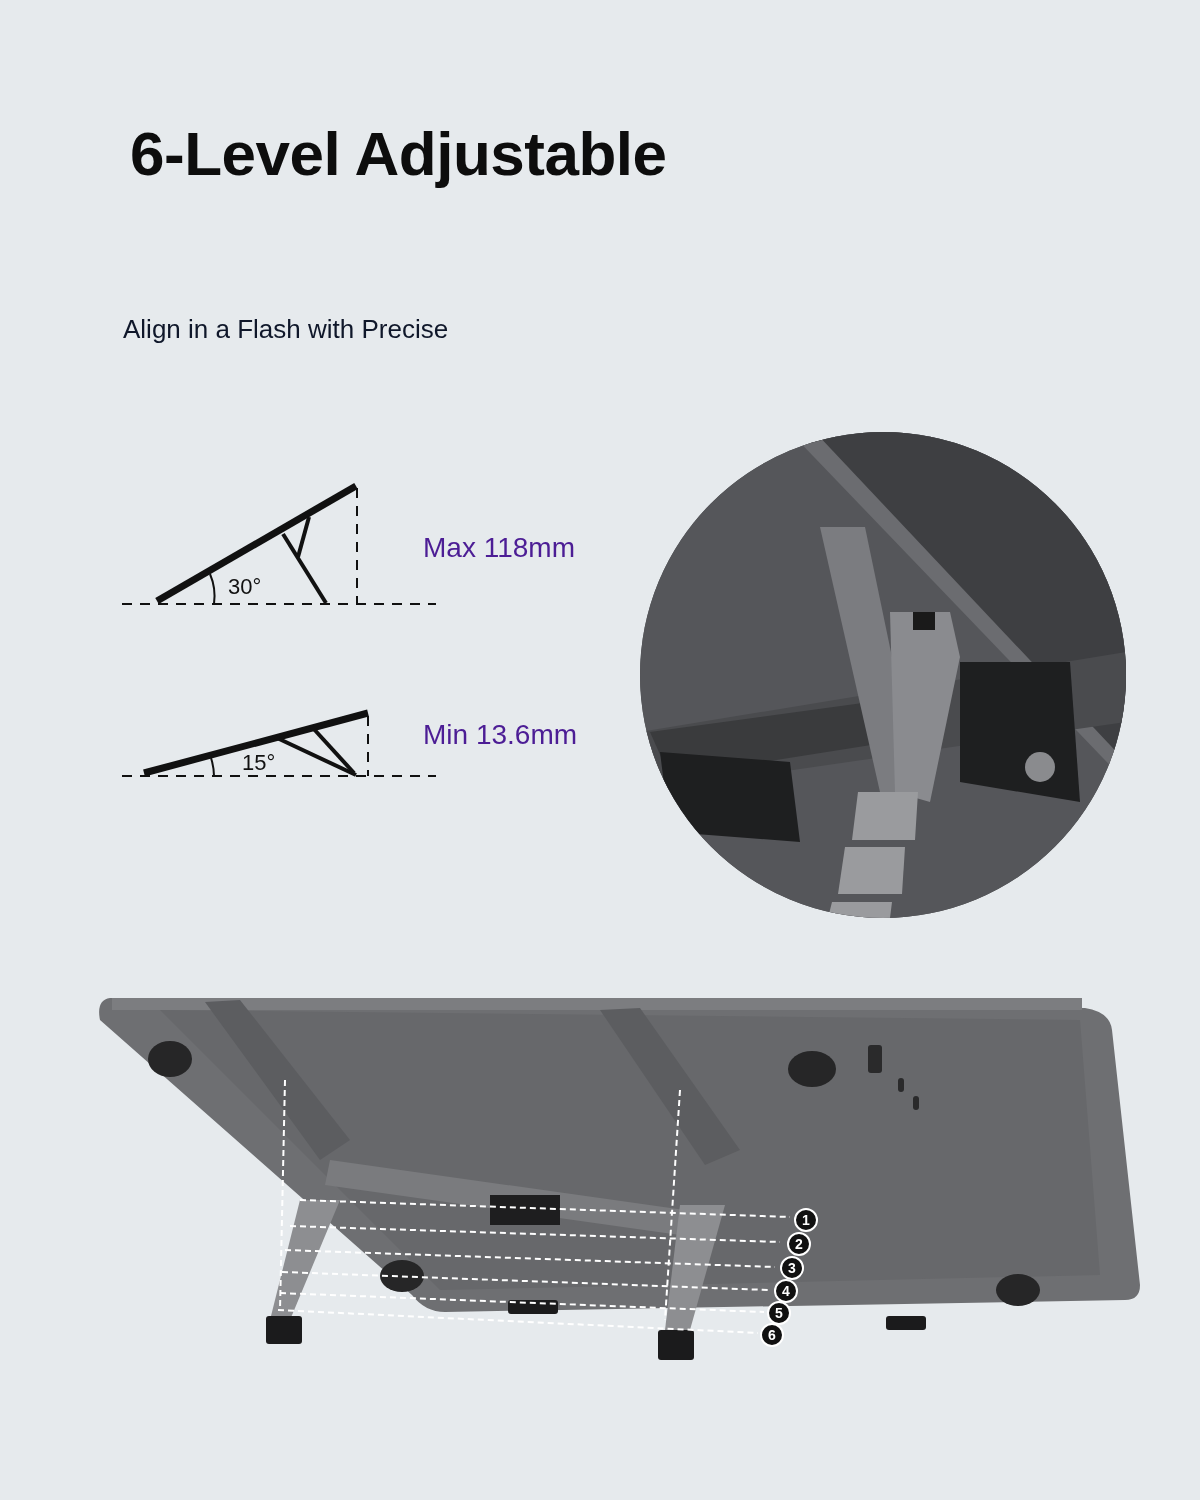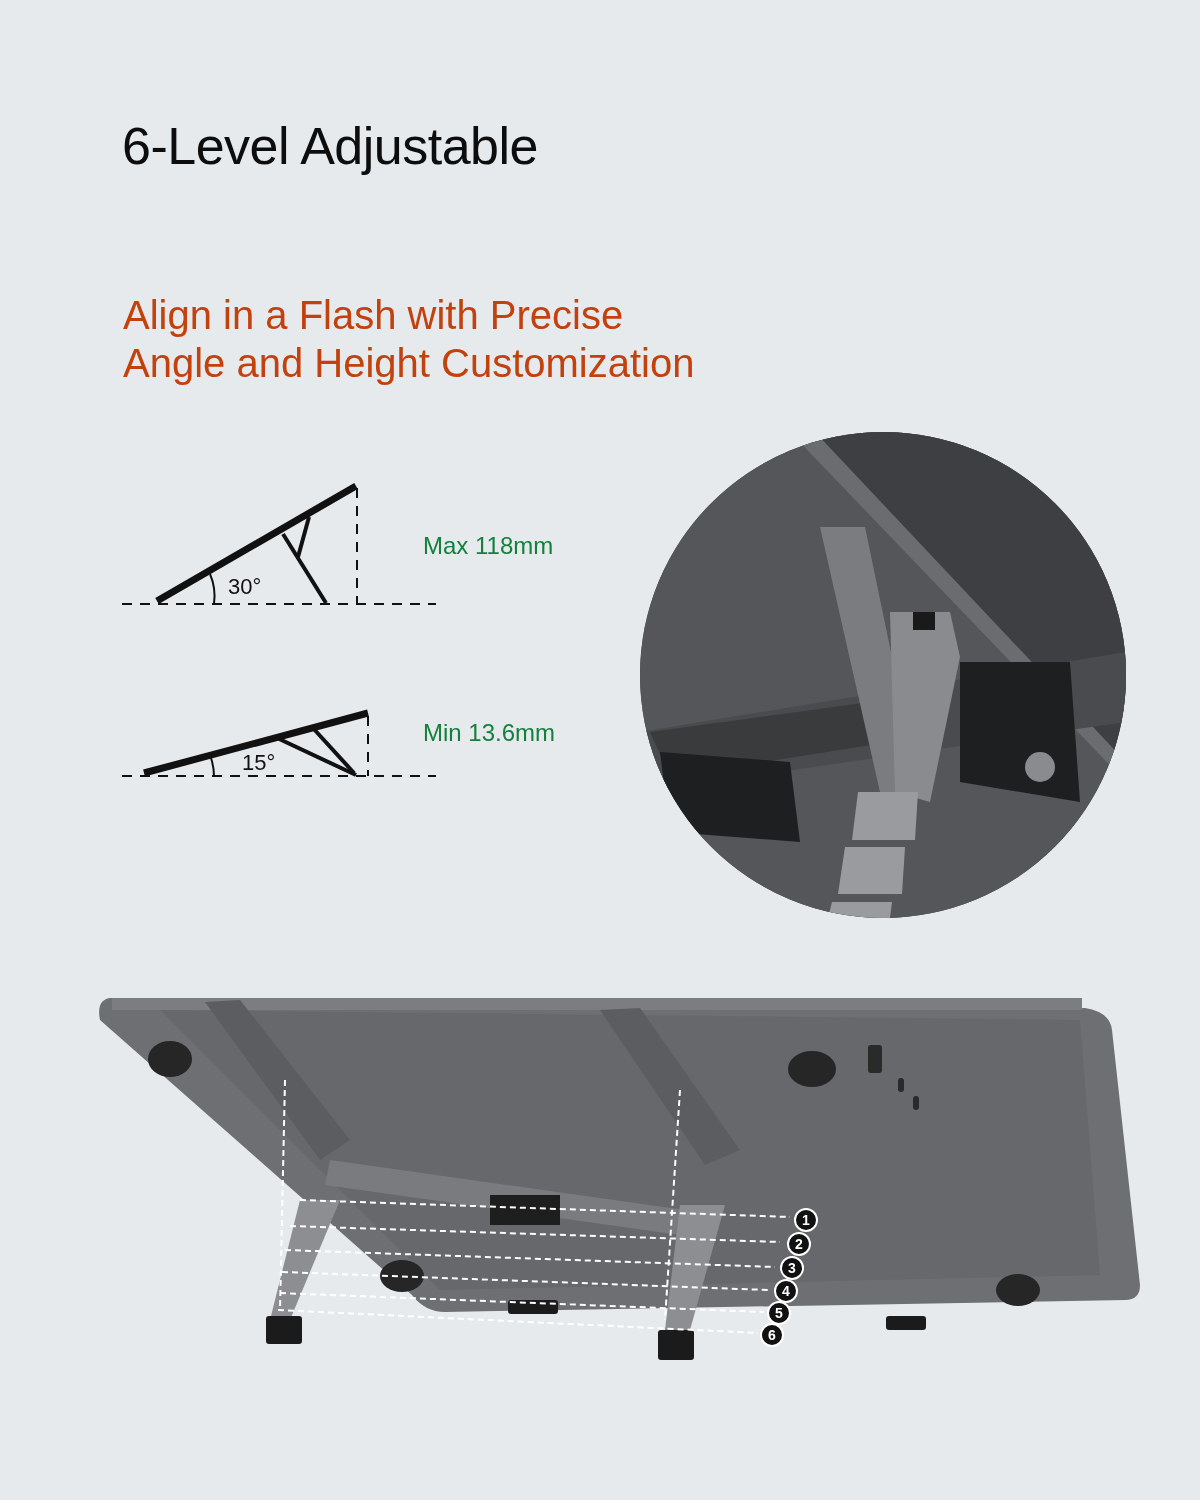--- a/index.html
+++ b/index.html
@@ -1,33 +1,32 @@
 <!DOCTYPE html>
 <html><head>
 <meta charset="utf-8">
 <style>
   html,body{margin:0;padding:0;}
   body{width:1200px;height:1500px;background:#e6eaed;position:relative;overflow:hidden;font-family:"Liberation Sans",sans-serif;color:#111;}
-  .title{position:absolute;left:122px;top:108px;font-size:52px;font-weight:normal;line-height:76px;letter-spacing:-0.5px;color:#0d0d0d;margin:0;}
-  .subtitle{position:absolute;left:123px;top:291px;font-size:40px;line-height:48px;color:#c2410c;margin:0;}
+  .title{position:absolute;left:122px;top:108px;font-size:62px;font-weight:bold;line-height:76px;letter-spacing:-0.5px;color:#0d0d0d;margin:8px;}
+  .subtitle{position:absolute;left:123px;top:305px;font-size:26px;line-height:48px;color:#0f172a;margin:0;}
   .diagram{position:absolute;left:0;top:0;}
-  .dim-label{position:absolute;font-size:24px;color:#15803d;}
+  .dim-label{position:absolute;font-size:28px;color:#4c1d95;}
   .circle{position:absolute;left:640px;top:432px;width:486px;height:486px;border-radius:50%;overflow:hidden;background:#4a4b4d;}
   .laptop{position:absolute;left:0;top:0;}
 </style>
 </head>
 <body>
 
 <h1 class="title">
   <span>6-Level Adjustable</span><br>
 </h1>
 
 <p class="subtitle">
   <span>Align in a Flash with Precise</span><br>
-  <span>Angle and Height Customization</span>
 </p>
 
 <svg class="diagram" width="640" height="800">
   <g>
     <line x1="122" y1="604" x2="436" y2="604" stroke="#111" stroke-width="2" stroke-dasharray="10,8"></line>
     <line x1="157" y1="601" x2="356" y2="486" stroke="#111" stroke-width="7"></line>
     <line x1="357" y1="488" x2="357" y2="604" stroke="#111" stroke-width="2" stroke-dasharray="10,8"></line>
     <line x1="283" y1="534" x2="326" y2="603" stroke="#111" stroke-width="4"></line>
     <line x1="309" y1="517" x2="298" y2="557" stroke="#111" stroke-width="4"></line>
     <path d="M210 574 A 56 56 0 0 1 214 604" fill="none" stroke="#111" stroke-width="2"></path>

